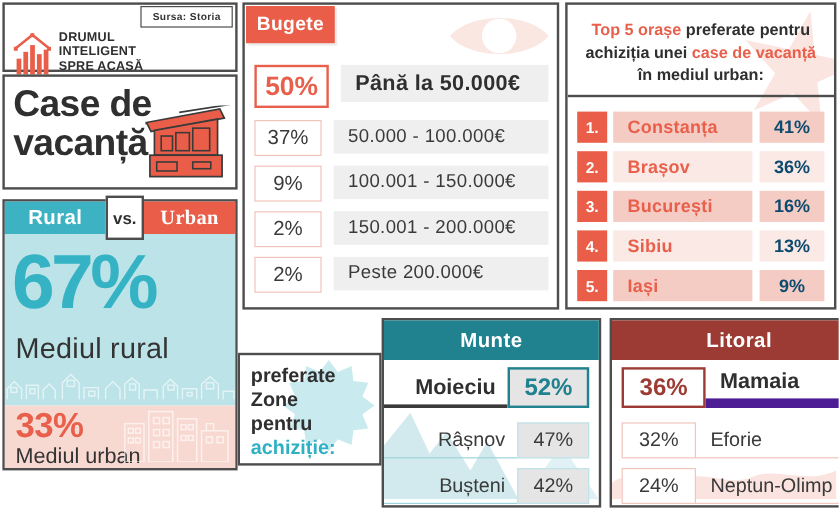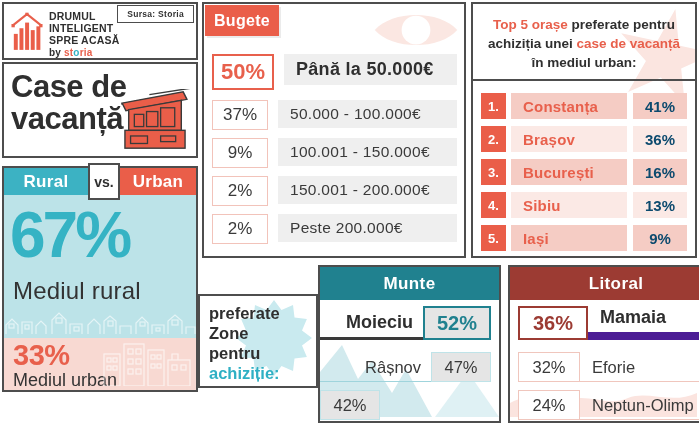--- a/index.html
+++ b/index.html
@@ -3,39 +3,39 @@
 <meta charset="utf-8">
 <style>
   html,body{margin:0;padding:0;background:#fff;}
   .stage{position:relative;width:699px;height:425px;background:#ffffff;
          font-family:"Liberation Sans","DejaVu Sans",sans-serif;color:#333;overflow:hidden;}
   .panel{position:absolute;background:#fff;border:2px solid #4d4d4d;box-sizing:border-box;}
   *{box-sizing:border-box;}
 
   
   .logo-panel{left:2px;top:2px;width:196px;height:58px;}
-  .logo-wrap{display:flex;align-items:flex-start;padding:7px 0 0 7px;}
+  .logo-wrap{display:flex;align-items:flex-start;padding:7px 0 0 7px;margin-top:15px;}
   .logo-text{margin-left:6px;font-weight:bold;font-size:10.5px;line-height:1.12;color:#2f2f2f;letter-spacing:.2px;}
   .logo-by{font-size:10px;font-weight:bold;margin-top:1px;color:#2f2f2f;}
   .brand-red{color:#E8604C;}
   .brand-teal{color:#35B3C4;}
   .sursa-box{position:absolute;top:1px;right:2px;border:1.5px solid #4d4d4d;background:#fff;
              font-size:8.5px;font-weight:bold;color:#333;padding:3px 9px;letter-spacing:.3px;}
 
   
   .title-panel{left:2px;top:62px;width:196px;height:96px;}
   .big-title{font-size:31px;font-weight:bold;line-height:1.04;margin:7px 0 0 7px;color:#2f2f2f;letter-spacing:-0.5px;}
   .house-art{position:absolute;right:3px;bottom:1px;}
 
   
   .ru-panel{left:2px;top:166px;width:196px;height:226px;overflow:visible;border:2px solid #4d4d4d;}
   .ru-header{display:flex;height:27px;position:relative;}
   .seg{display:flex;align-items:center;justify-content:center;color:#fff;font-weight:bold;font-size:17px;letter-spacing:.3px;}
   .seg-rural{width:84px;background:#3CB2C3;}
-  .seg-urban{flex:1;background:#EA5E49;}
+  .seg-urban{flex:1;background:#EA5E49;font-family:Liberation Serif, serif;}
   .vs-box{width:32px;height:37px;margin-top:-5px;background:#fff;border:2px solid #4d4d4d;z-index:3;
           display:flex;align-items:center;justify-content:center;font-weight:bold;font-size:14px;color:#2f2f2f;}
   .ru-rural{position:absolute;left:0;right:0;top:27px;bottom:52px;background:#BCE3E8;overflow:hidden;}
   .ru-pct-big{font-size:64px;font-weight:bold;color:#35B3C4;letter-spacing:-3px;line-height:1;margin:8px 0 0 6px;}
   .ru-label{font-size:24px;color:#333;margin:10px 0 0 9px;letter-spacing:.2px;}
   .ru-urban{position:absolute;left:0;right:0;bottom:0;height:52px;background:#F8D9D2;overflow:hidden;}
   .ur-pct{font-size:29px;font-weight:bold;color:#E8604C;line-height:1;margin:3px 0 0 9px;letter-spacing:-.5px;}
   .ur-label{font-size:18px;color:#333;margin:0 0 0 9px;}
   .skyline{position:absolute;left:0;right:0;bottom:0;opacity:.6;}
   .buildings{position:absolute;right:4px;bottom:0;opacity:.65;}
@@ -327,20 +327,21 @@
       </span>
       <div class="m-row m-row1">
         <div class="m-label">Moieciu</div>
         <div class="m-box">52%</div>
       </div>
       <div class="m-row m-row2">
         <div class="m-label">Râșnov</div>
         <div class="m-box">47%</div>
       </div>
       <div class="m-row m-row3">
+        <div class="m-label">Bușteni</div>
         <div class="m-box">42%</div>
       </div>
     </div>
   </div>
 
   <div class="panel litoral-panel">
     <div class="sec-header litoral-header">Litoral</div>
     <div class="litoral-body">
       <span class="wave">
         <svg width="187" height="40" viewBox="0 0 187 40">

